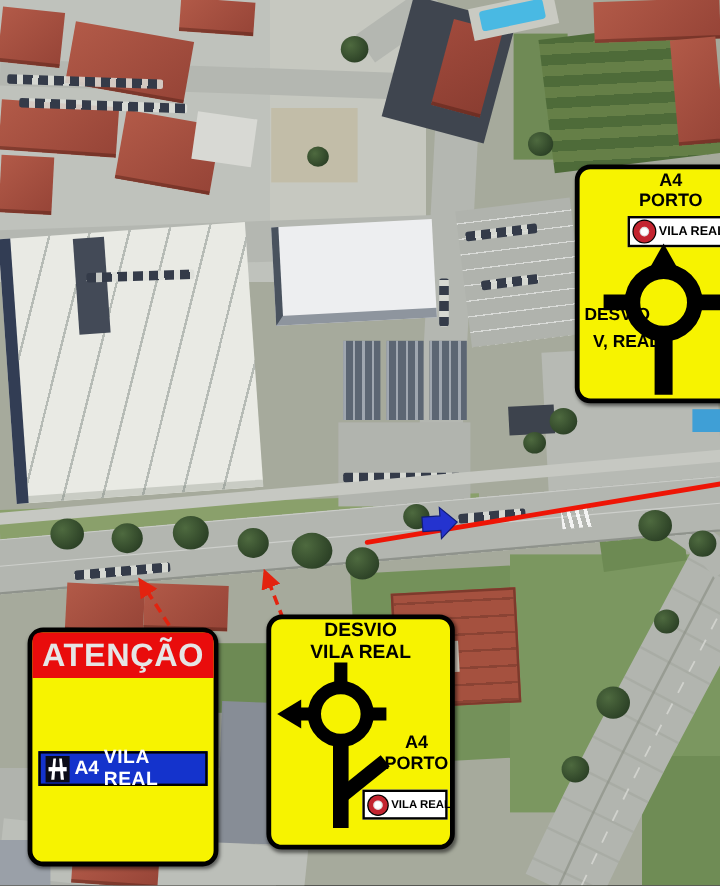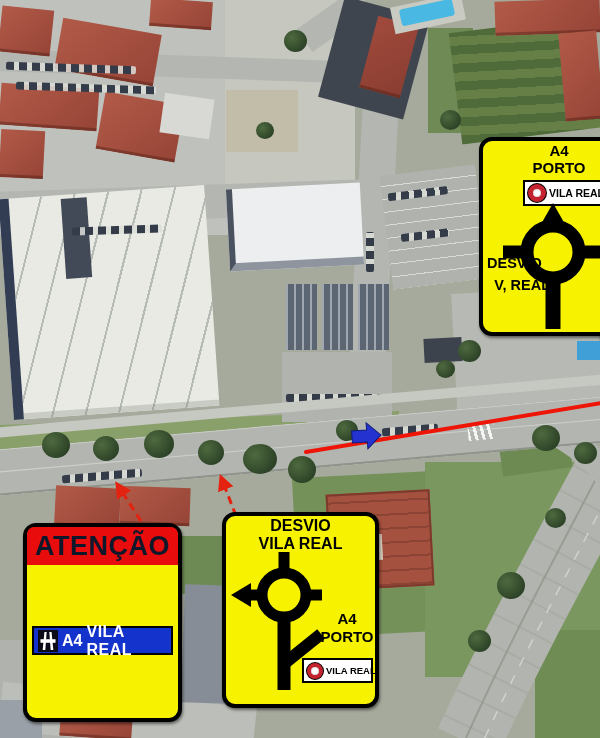--- a/index.html
+++ b/index.html
@@ -203,21 +203,21 @@
     <div class="abs sign-text" style="left:94px;top:112px;width:54px;font-size:15px;">PORTO</div>
     <div class="abs noentry-box" style="left:76px;top:142px;width:71px;height:25px;">
       <span class="noentry-ic" style="width:16px;height:16px;border-width:4.5px;"></span>
       <span class="noentry-lbl" style="font-size:9.5px;">VILA REAL</span>
     </div>
   </div>
 
   <div class="abs sign" style="left:23px;top:523px;width:159px;height:199px;">
     <div class="abs" style="left:0;top:0;width:151px;height:38px;background:#e90c0c;border-radius:7px 7px 0 0;
                 display:flex;align-items:center;justify-content:center;">
-      <span style="color:#0f172a;font-weight:bold;font-size:27px;letter-spacing:.5px;">ATENÇÃO</span>
+      <span style="color:#e5e5e5;font-weight:bold;font-size:27px;letter-spacing:.5px;">ATENÇÃO</span>
     </div>
     <div class="abs" style="left:5px;top:99px;width:141px;height:29px;background:#1433cc;border:2.5px solid #000;
                 display:flex;align-items:center;gap:4px;padding:0 4px;">
       <span style="flex:0 0 auto;width:20px;height:22px;background:#0c0c18;display:flex;align-items:center;justify-content:center;">
         <svg width="16" height="20" viewBox="0 0 18 22">
           <polygon points="5,1 7.5,1 6,21 3,21" fill="#fff"></polygon>
           <polygon points="10.5,1 13,1 15,21 12,21" fill="#fff"></polygon>
           <rect x="0.5" y="9" width="17" height="4" fill="#fff"></rect>
         </svg>
       </span>

